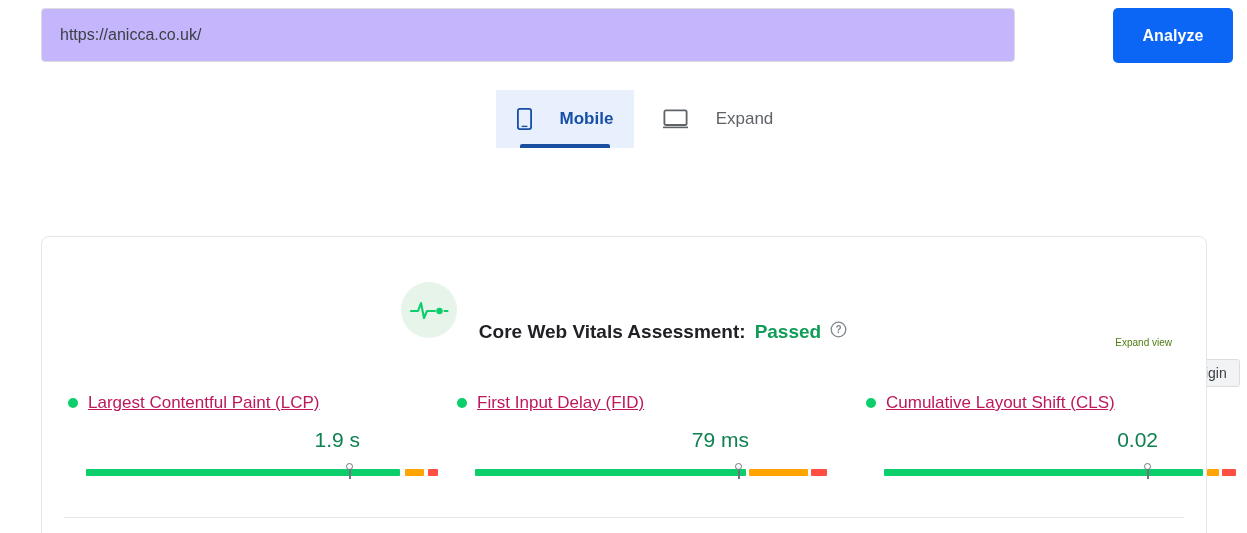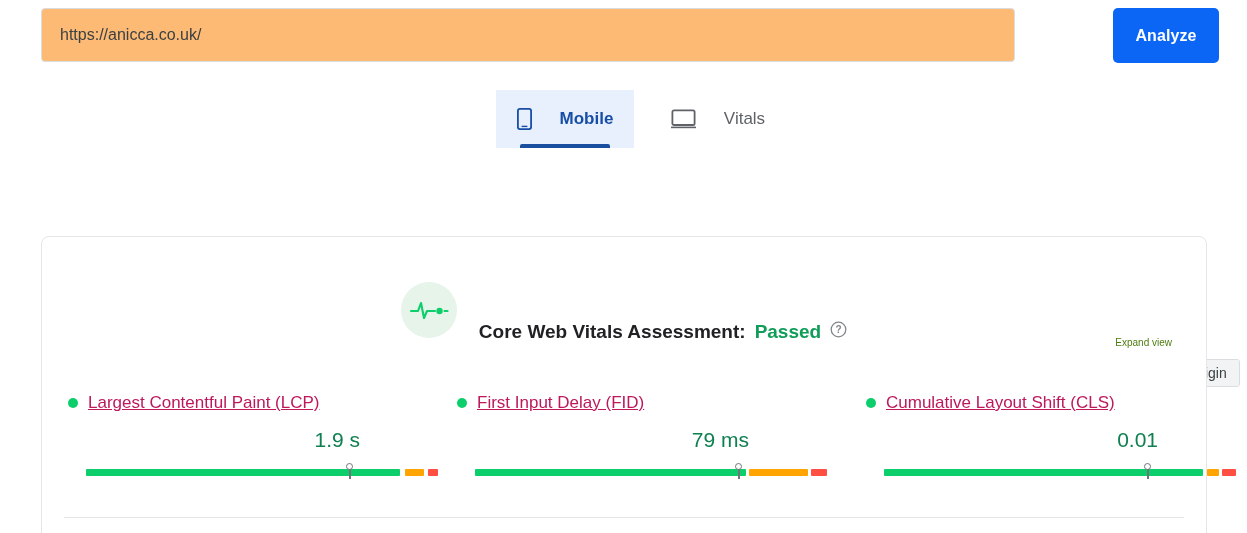--- a/index.html
+++ b/index.html
@@ -24,32 +24,32 @@
     height: 70px;
   }
   .url-input {
     position: absolute;
     left: 41px; top: 8px;
     width: 974px;
     height: 54px;
     box-sizing: border-box;
     border: 1px solid #dadce0;
     border-radius: 4px;
-    background: #fdba74;
+    background: #c4b5fd;
     font-family: "Liberation Sans", sans-serif;
     font-size: 16px;
     color: #3c4043;
     padding: 0 18px;
     outline: none;
   }
   .url-input::placeholder { color: #80868b; }
   .analyze-btn {
     position: absolute;
     left: 1113px; top: 8px;
-    width: 106px;
+    width: 120px;
     height: 55px;
     background: #0b66f5;
     color: #ffffff;
     border: none;
     border-radius: 5px;
     font-family: "Liberation Sans", sans-serif;
     font-size: 16px;
     font-weight: bold;
     cursor: pointer;
     letter-spacing: 0.1px;
@@ -307,21 +307,21 @@
     <span>Mobile</span>
     <span class="tab-underline"></span>
   </div>
   <div class="tab tab-desktop">
     <span>
       <svg width="25" height="20" viewBox="0 0 25 20">
         <rect x="1.4" y="1.4" width="22.2" height="14.6" rx="1.6" ry="1.6" fill="none" stroke="#5f6368" stroke-width="1.8"></rect>
         <line x1="0" y1="18.4" x2="25" y2="18.4" stroke="#5f6368" stroke-width="1.6"></line>
       </svg>
     </span>
-    <span>Vitals</span>
+    <span>Expand</span>
   </div>
 </div>
 
 <div class="discover-row">
   <span class="discover-icon">
     <svg width="34" height="34" viewBox="0 0 34 34">
       <circle cx="17" cy="17" r="16" fill="#d7e8fb"></circle>
       <circle cx="17" cy="11.5" r="2.9" fill="#1a73e8"></circle>
       <rect x="14.1" y="16" width="5.8" height="10" rx="1.2" fill="#4fa0f0"></rect>
       <circle cx="9.6" cy="14.6" r="2.2" fill="#8fc3f7"></circle>
@@ -404,21 +404,21 @@
           <span class="marker-stem"></span>
         </span>
       </div>
     </div>
 
     <div class="metric metric-2">
       <div class="metric-label-row">
         <span class="metric-dot" style="background:#0cce6b"></span>
         <span class="metric-name">Cumulative Layout Shift (CLS)</span>
       </div>
-      <div class="metric-value" style="color:#0f8050">0.01</div>
+      <div class="metric-value" style="color:#0f8050">0.02</div>
       <div class="metric-bar-wrap">
         <span class="bar-seg" style="background:#0cce6b;left:0%;width:92.5%"></span>
         <span class="bar-seg" style="background:#ffa400;left:93.5%;width:3.5%"></span>
         <span class="bar-seg" style="background:#ff4e42;left:98%;width:4%"></span>
         <span class="marker" style="left:75.5%">
           <span class="marker-head"></span>
           <span class="marker-stem"></span>
         </span>
       </div>
     </div>

